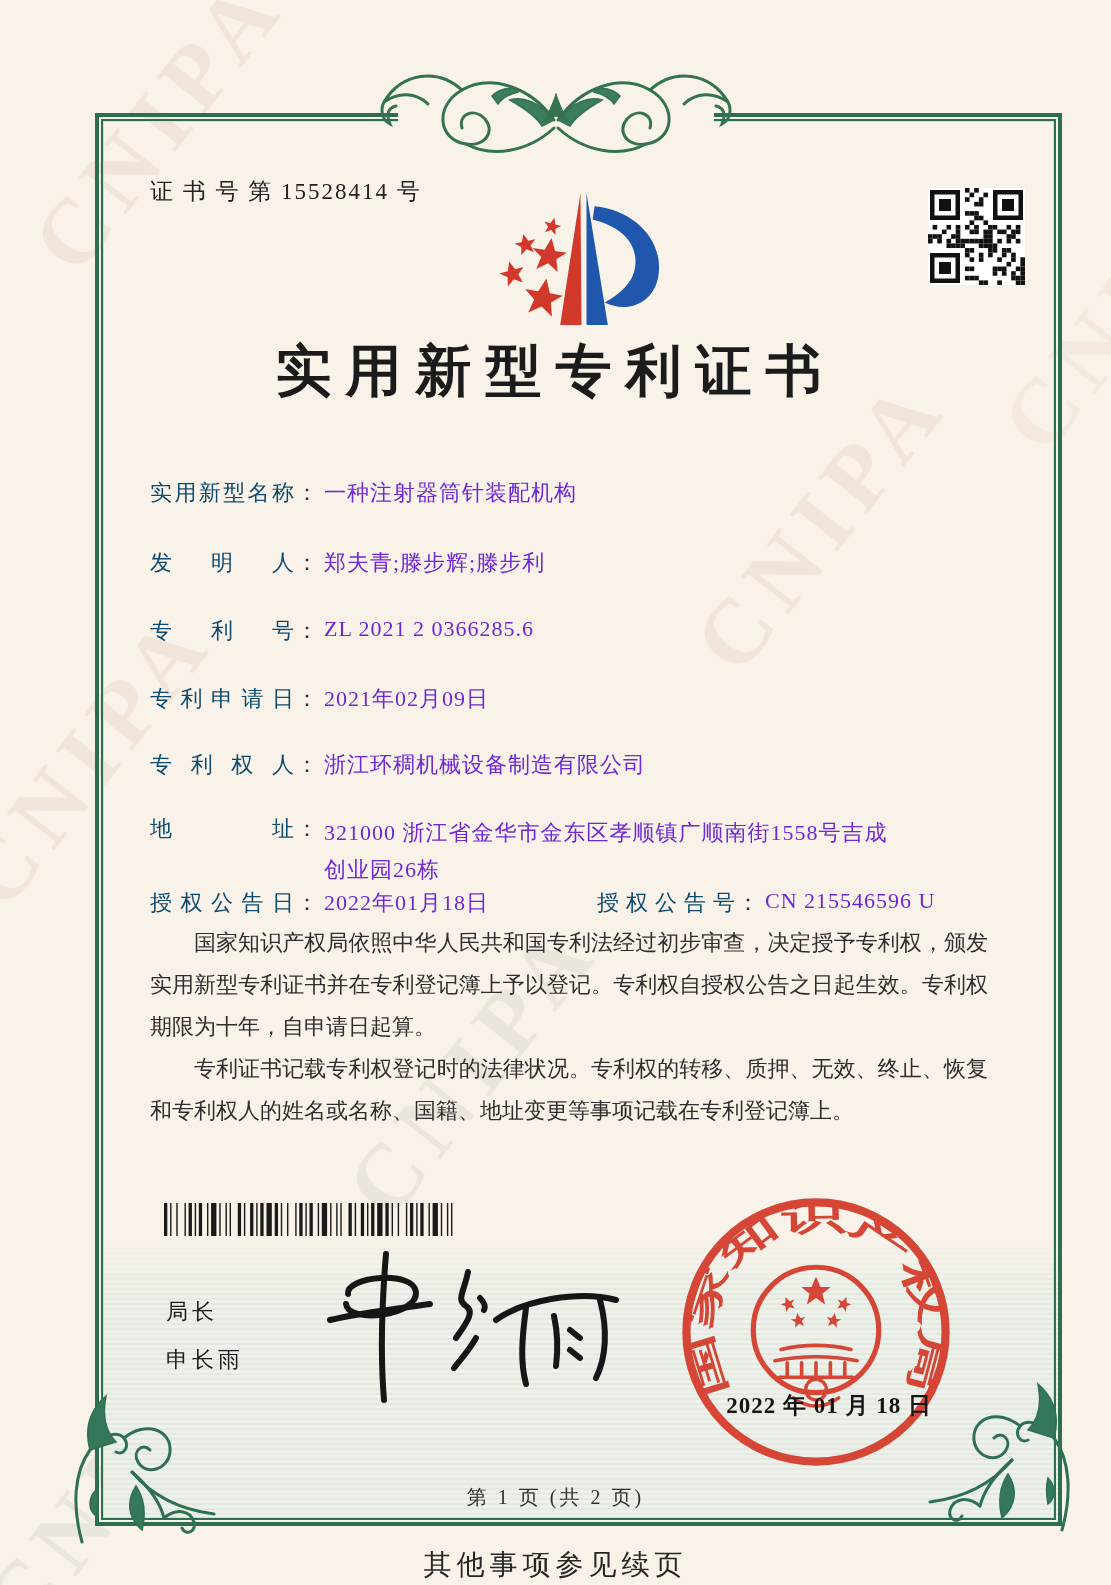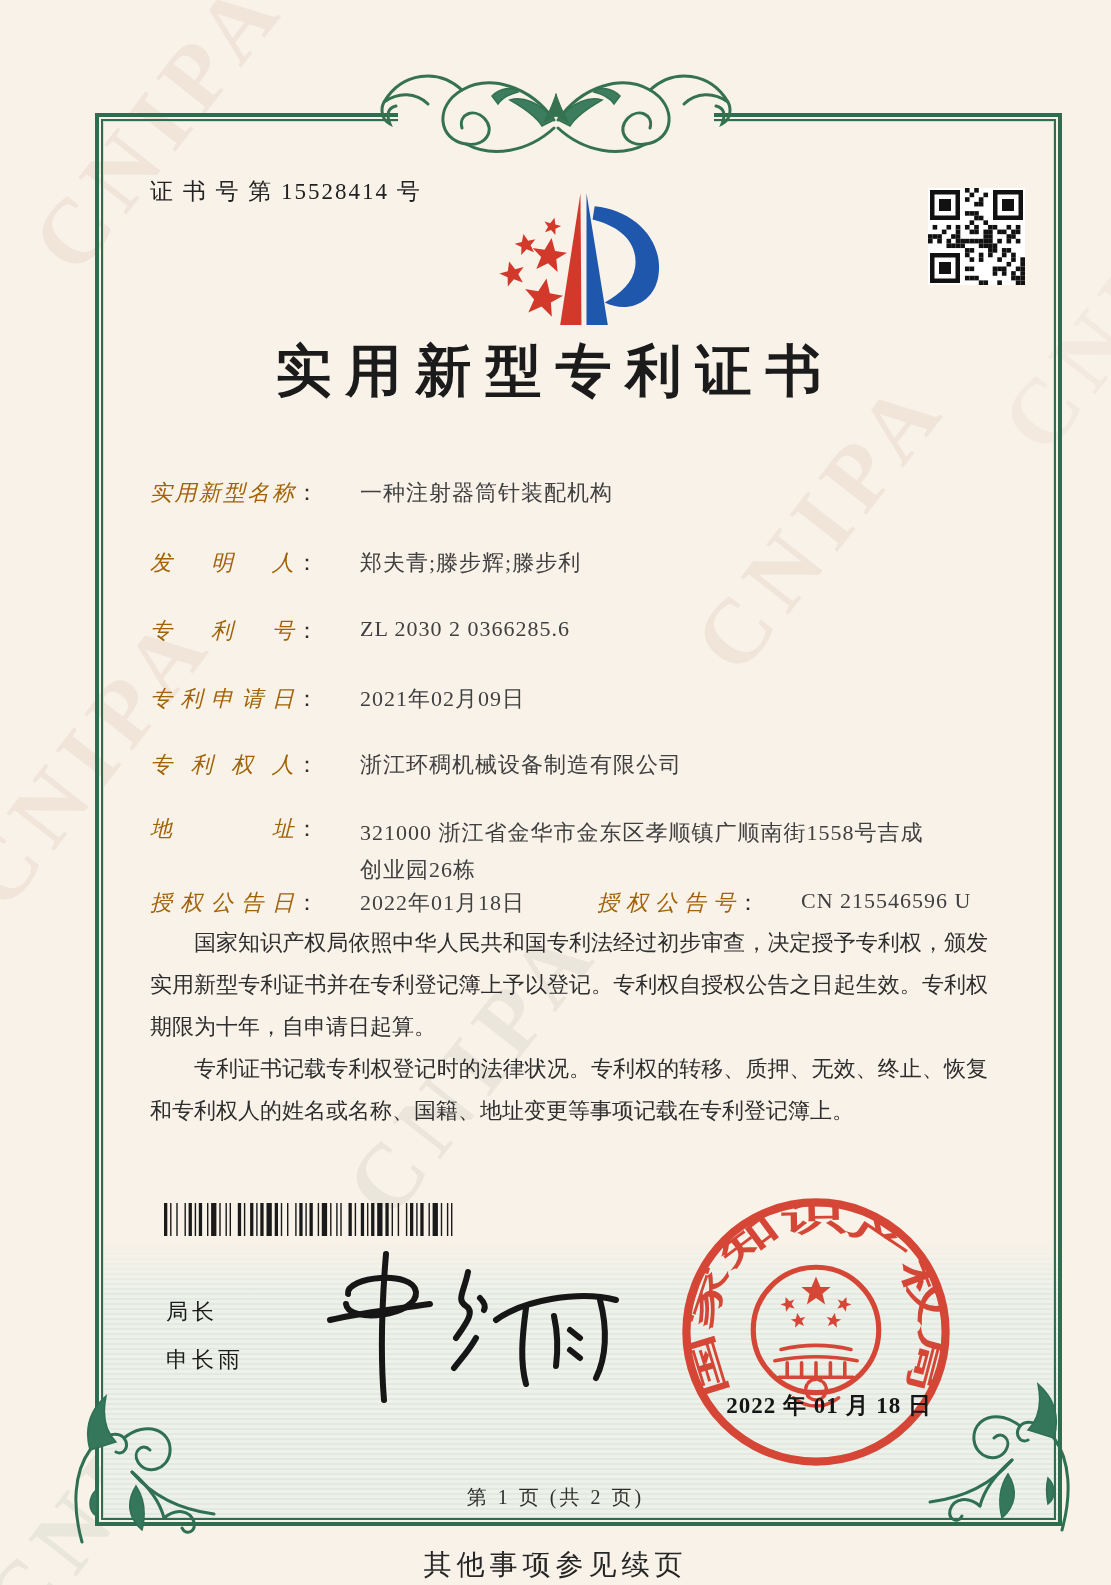--- a/index.html
+++ b/index.html
@@ -24,23 +24,23 @@
                 border:2px solid #2e6e50;box-shadow:inset 0 0 0 1px #cfe0d2;}
   .orn{position:absolute;}
   
   .cert-no{position:absolute;left:150px;top:176px;font-size:23px;letter-spacing:2px;color:#222;}
   .title{position:absolute;left:0;right:0;top:334px;text-align:center;font-size:56px;
          font-weight:bold;letter-spacing:14px;color:#1b1b1b;}
   
   .fields{position:absolute;left:150px;top:470px;width:860px;font-size:22px;}
   .frow{position:absolute;left:0;white-space:nowrap;}
   .flabel{display:inline-block;width:144px;text-align:justify;text-align-last:justify;
-          vertical-align:top;color:#a16207;font-style:italic;}
+          vertical-align:top;color:#0c4a6e;}
   .fcolon{display:inline-block;margin:0 6px 0 2px;vertical-align:top;}
-  .fvalue{display:inline-block;vertical-align:top;letter-spacing:1px;color:#404040;margin-left:36px;}
+  .fvalue{display:inline-block;vertical-align:top;letter-spacing:1px;color:#6d28d9;}
   .fvalue.addr{white-space:normal;width:578px;line-height:37px;}
   .pair2{position:absolute;left:447px;top:0;}
   .pair2 .flabel{width:138px;}
   
   .paras{position:absolute;left:150px;top:922px;width:838px;font-size:22px;line-height:42px;
          text-align:justify;color:#2e2e2e;}
   .paras p{margin:0;text-indent:2em;}
   
   .barcode{position:absolute;left:163px;top:1203px;width:298px;height:33px;}
   
@@ -270,21 +270,21 @@
   <div class="title">实用新型专利证书</div>
 
   <div class="fields">
     <div class="frow" style="top:8px;">
       <span class="flabel">实用新型名称</span><span class="fcolon">：</span><span class="fvalue">一种注射器筒针装配机构</span>
     </div>
     <div class="frow" style="top:78px;">
       <span class="flabel">发明人</span><span class="fcolon">：</span><span class="fvalue">郑夫青;滕步辉;滕步利</span>
     </div>
     <div class="frow" style="top:146px;">
-      <span class="flabel">专利号</span><span class="fcolon">：</span><span class="fvalue">ZL 2030 2 0366285.6</span>
+      <span class="flabel">专利号</span><span class="fcolon">：</span><span class="fvalue">ZL 2021 2 0366285.6</span>
     </div>
     <div class="frow" style="top:214px;">
       <span class="flabel">专利申请日</span><span class="fcolon">：</span><span class="fvalue">2021年02月09日</span>
     </div>
     <div class="frow" style="top:280px;">
       <span class="flabel">专利权人</span><span class="fcolon">：</span><span class="fvalue">浙江环稠机械设备制造有限公司</span>
     </div>
     <div class="frow" style="top:344px;">
       <span class="flabel">地址</span><span class="fcolon">：</span><span class="fvalue addr">321000 浙江省金华市金东区孝顺镇广顺南街1558号吉成创业园26栋</span>
     </div>

